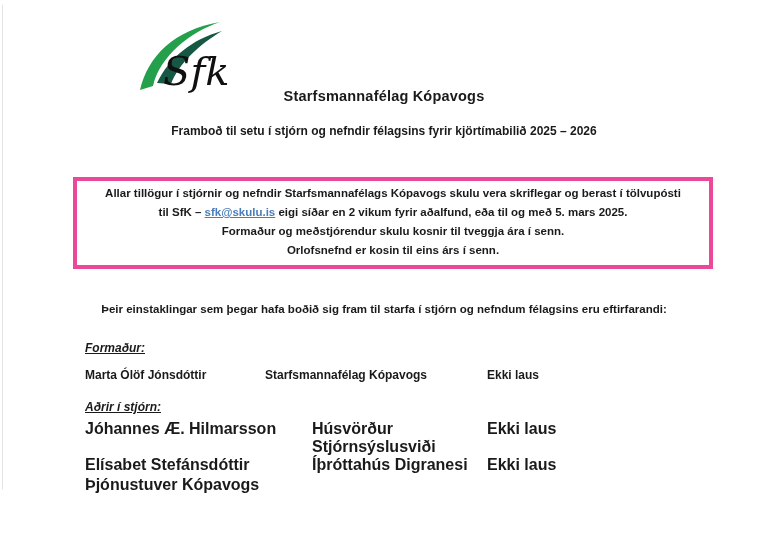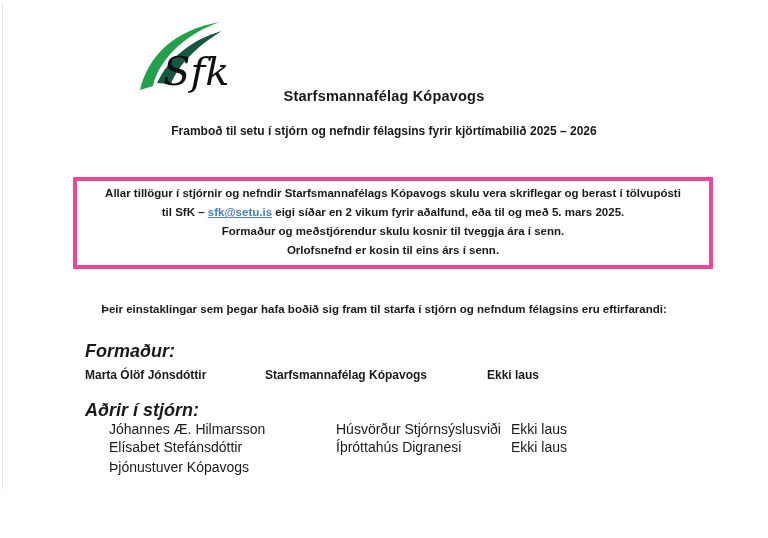--- a/index.html
+++ b/index.html
@@ -35,31 +35,31 @@
     text-align:center;font-weight:bold;font-size:11.5px;line-height:19px;
     padding:3px 2px 5px 2px;
   }
   .notice-box a{color:var(--link);text-decoration:underline;cursor:pointer;}
   .intro{
     position:absolute;left:0;right:0;top:303px;text-align:center;
     font-size:11.5px;font-weight:bold;white-space:nowrap;
   }
   .sec-heading{
     position:absolute;left:85px;
-    font-size:18px;font-weight:bold;font-style:italic;
+    font-size:12px;font-weight:bold;font-style:italic;text-decoration:underline;
   }
   .row{
     position:absolute;left:85px;width:640px;display:grid;
     font-size:12px;font-weight:bold;line-height:18px;
   }
   .row-chair{grid-template-columns:180px 222px auto;top:366px;}
   .board-rows{position:absolute;left:85px;top:420px;width:640px;}
   .board-row{
     display:grid;grid-template-columns:227px 175px auto;
-    font-size:14px;font-weight:normal;line-height:18px;margin-left:24px;
+    font-size:16px;font-weight:bold;line-height:18px;
   }
   .board-row.r2{margin-bottom:2px;}
   .board-row.r3{margin-top:2px;margin-bottom:1px;}
   .status.available{color:var(--status-available);}
   .bottom-table{
     position:absolute;left:63px;top:495px;width:645px;height:21px;
     border-top:2px solid var(--rule-dark);border-bottom:2px solid var(--rule-light);
     display:grid;grid-template-columns:204px 230px 1fr;background:#ffffff;
   }
   .bottom-cell{border-left:1px solid #cccccc;}
@@ -80,21 +80,21 @@
       <path class="logo-band" d="M21,63 C33,38 56,19 86,11 C64,24 43,43 35,64 Z"></path>
       <text class="logo-text" x="27" y="65" font-size="40">Sfk</text>
     </svg>
   </div>
 
   <div class="doc-title">Starfsmannafélag Kópavogs</div>
   <div class="doc-subtitle">Framboð til setu í stjórn og nefndir félagsins fyrir kjörtímabilið 2025 – 2026</div>
 
   <div class="notice-box">
     <div>Allar tillögur í stjórnir og nefndir Starfsmannafélags Kópavogs skulu vera skriflegar og berast í tölvupósti</div>
-    <div><span>til SfK – </span><a>sfk@setu.is</a><span> eigi síðar en 2 vikum fyrir aðalfund, eða til og með 5. mars 2025.</span></div>
+    <div><span>til SfK – </span><a>sfk@skulu.is</a><span> eigi síðar en 2 vikum fyrir aðalfund, eða til og með 5. mars 2025.</span></div>
     <div>Formaður og meðstjórendur skulu kosnir til tveggja ára í senn.</div>
     <div>Orlofsnefnd er kosin til eins árs í senn.</div>
   </div>
 
   <div class="intro">Þeir einstaklingar sem þegar hafa boðið sig fram til starfa í stjórn og nefndum félagsins eru eftirfarandi:</div>
 
   <div class="sec-heading" style="top:341px;">Formaður:</div>
 
   <div class="row row-chair">
     <span>Marta Ólöf Jónsdóttir</span>

